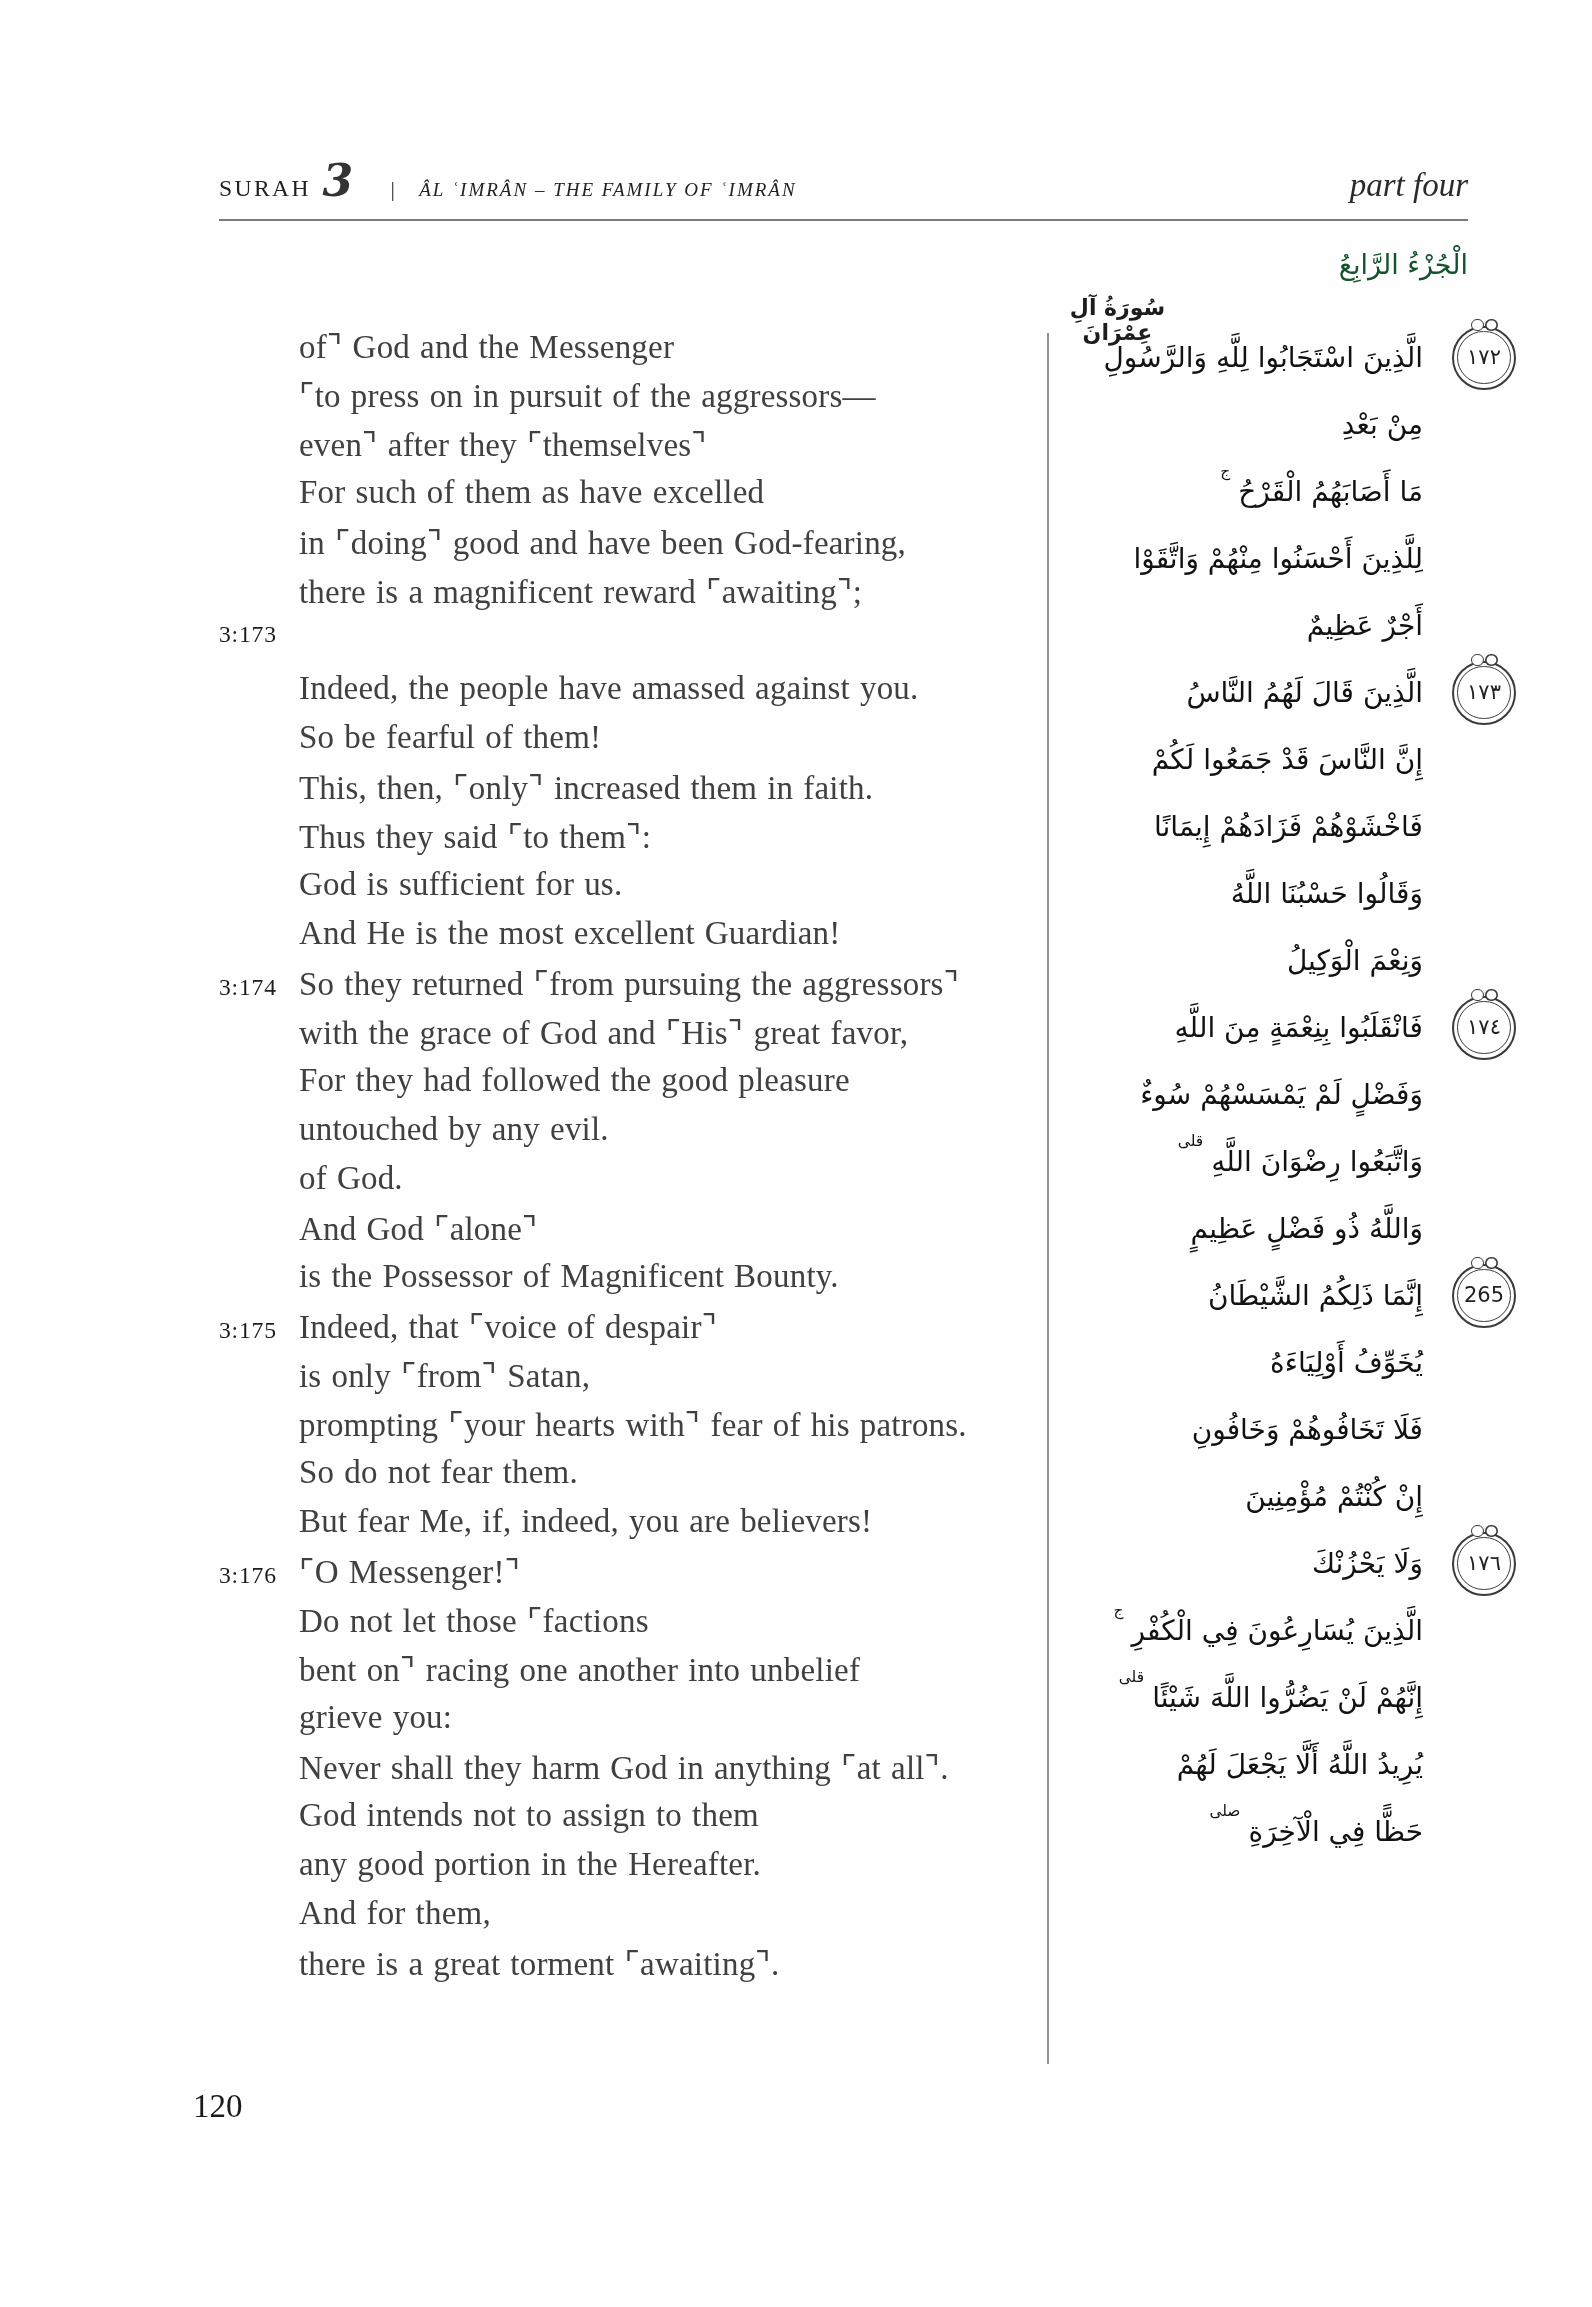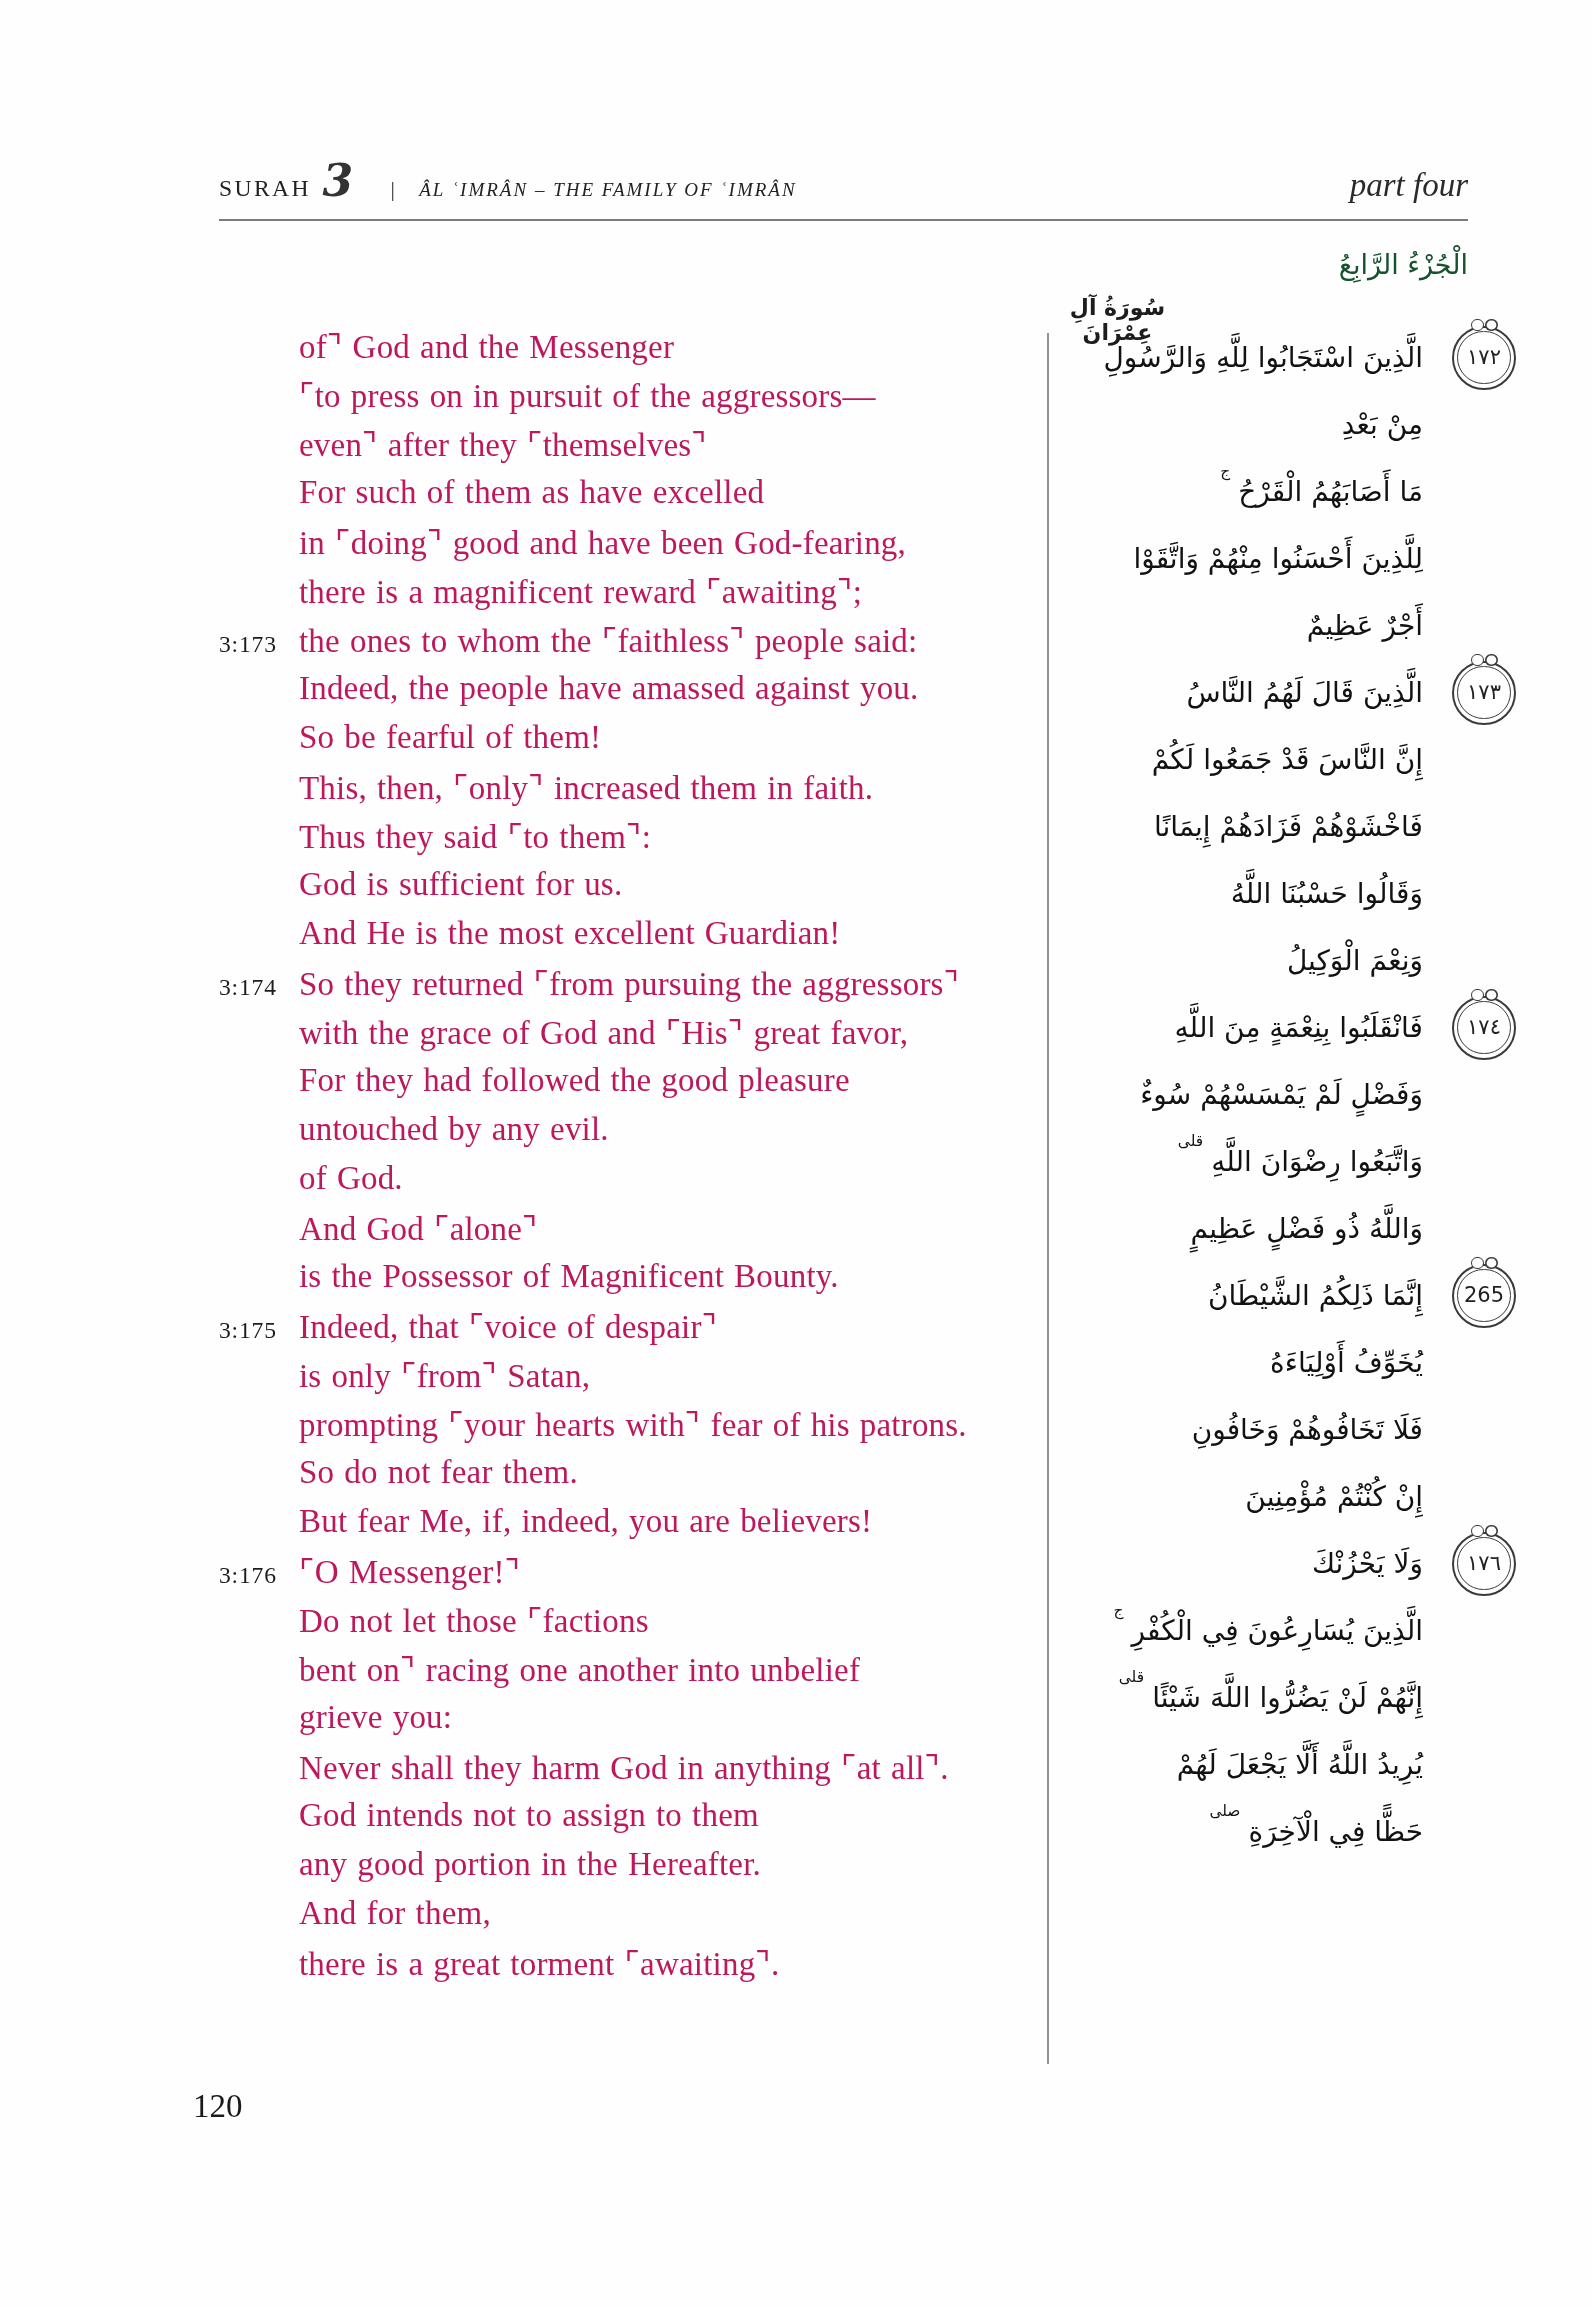--- a/index.html
+++ b/index.html
@@ -57,21 +57,21 @@
   }
 
   
   .english-column{position:absolute;left:219px;top:327px;width:823px;}
   .en-line{display:flex;align-items:baseline;height:49px;}
   .vnum{
     flex:0 0 80px;font-size:23.6px;color:#1c1c1c;
     letter-spacing:0.8px;
   }
   .en-text{
-    font-size:33px;color:#be185d;letter-spacing:0.2px;word-spacing:1.6px;
+    font-size:33px;color:#404040;letter-spacing:0.2px;word-spacing:1.6px;
     white-space:nowrap;
   }
 
   
   .arabic-column{position:absolute;left:1008px;top:324px;width:537px;}
   .ar-line{
     direction:rtl;display:flex;align-items:center;height:67px;
     justify-content:flex-start;
   }
   .med-slot{
@@ -156,21 +156,20 @@
       <div class="en-line">
         <span class="vnum"></span>
         <span class="en-text">in ⌜doing⌝ good and have been God-fearing,</span>
       </div>
       <div class="en-line">
         <span class="vnum"></span>
         <span class="en-text">there is a magnificent reward ⌜awaiting⌝;</span>
       </div>
       <div class="en-line">
         <span class="vnum">3:173</span>
-        <span class="en-text">the ones to whom the ⌜faithless⌝ people said:</span>
       </div>
       <div class="en-line">
         <span class="vnum"></span>
         <span class="en-text">Indeed, the people have amassed against you.</span>
       </div>
       <div class="en-line">
         <span class="vnum"></span>
         <span class="en-text">So be fearful of them!</span>
       </div>
       <div class="en-line">

